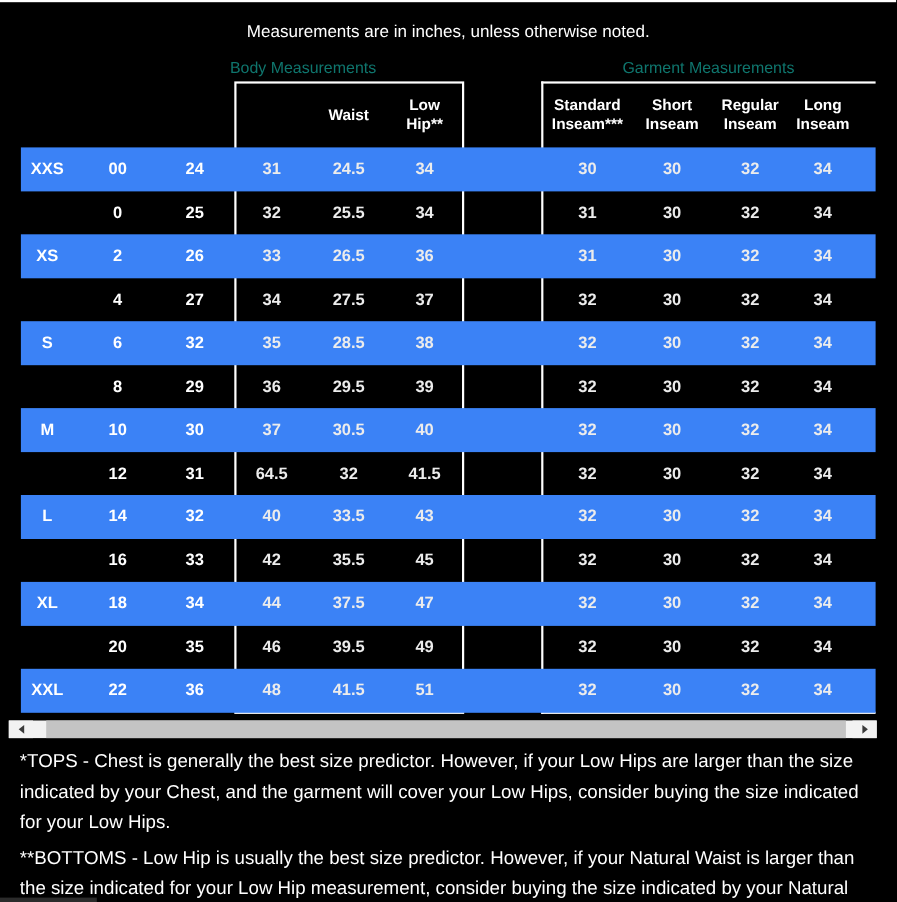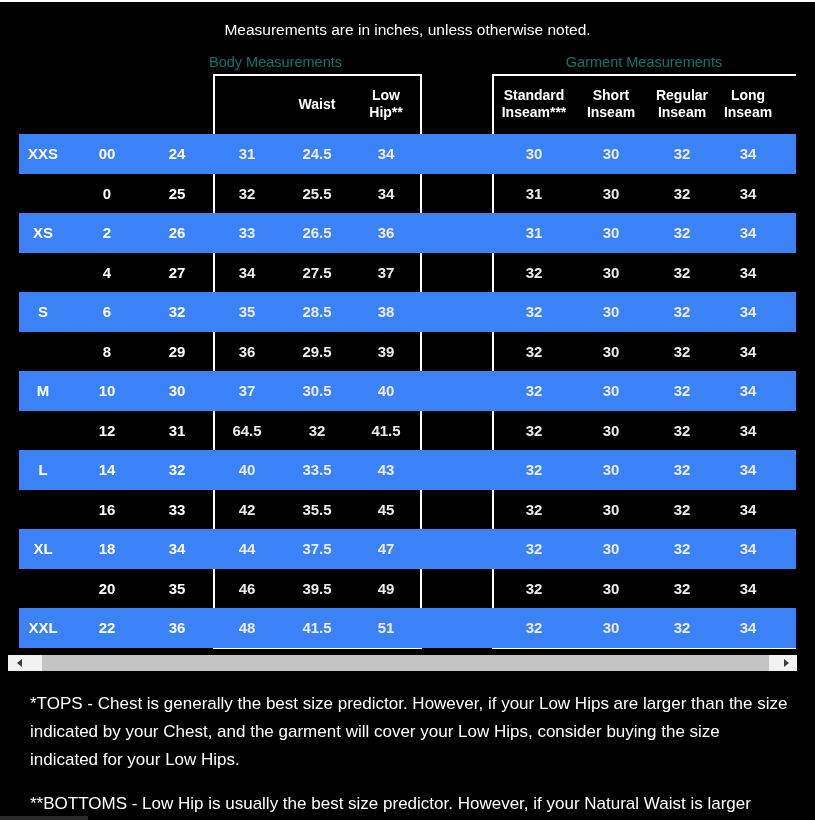--- a/index.html
+++ b/index.html
@@ -40,21 +40,21 @@
   .scroll-btn{position:absolute;top:0;width:22px;height:16px;display:flex;
     align-items:center;justify-content:center;background:#f2f2f2;border:none;padding:0;cursor:pointer;}
   .scroll-btn.left{left:0;}
   .scroll-btn.right{right:0;}
   .tri-left{width:0;height:0;border-top:4px solid transparent;border-bottom:4px solid transparent;
     border-right:5px solid #3a3a3a;}
   .tri-right{width:0;height:0;border-top:4px solid transparent;border-bottom:4px solid transparent;
     border-left:5px solid #3a3a3a;}
   .scroll-thumb{position:absolute;left:34px;top:0;width:727px;height:16px;background:#c4c4c4;}
   .footnotes{position:absolute;left:14px;top:674px;width:790px;}
-  .fn{margin:16px;font-size:17px;line-height:28px;color:#fff;}
+  .fn{margin:4px;font-size:17px;line-height:28px;color:#fff;}
   .bottom-corner{position:absolute;left:0;bottom:0;width:88px;height:4px;background:#2b2b2b;}
 </style>
 </head>
 <body>
 
 <div id="screen">
 
   <div class="top-divider"></div>
 
   <div class="page-title">Measurements are in inches, unless otherwise noted.</div>

